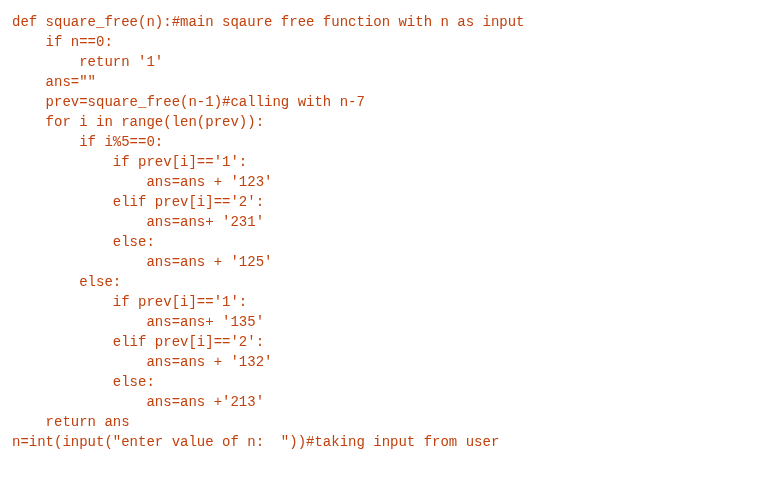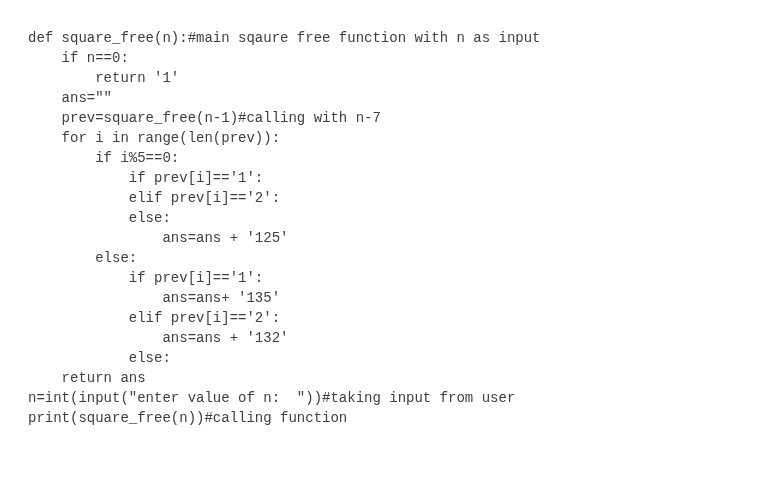--- a/index.html
+++ b/index.html
@@ -10,48 +10,50 @@
   body {
     width: 760px;
     height: 500px;
     overflow: hidden;
     position: relative;
   }
   .code-block {
     position: absolute;
     left: 12px;
     top: 12px;
-    margin: 16px;
+    margin: 0;
     font-family: "Liberation Mono", "DejaVu Sans Mono", monospace;
     font-size: 14px;
     line-height: 20px;
-    color: #404040;
+    color: #c2410c;
   }
   .code-line {
     white-space: pre;
     height: 20px;
   }
 </style>
 </head>
 <body>
 
 <div class="code-block">
   <div class="code-line">def square_free(n):#main sqaure free function with n as input</div>
   <div class="code-line">    if n==0:</div>
   <div class="code-line">        return '1'</div>
   <div class="code-line">    ans=""</div>
   <div class="code-line">    prev=square_free(n-1)#calling with n-7</div>
   <div class="code-line">    for i in range(len(prev)):</div>
   <div class="code-line">        if i%5==0:</div>
   <div class="code-line">            if prev[i]=='1':</div>
+  <div class="code-line">                ans=ans + '123'</div>
   <div class="code-line">            elif prev[i]=='2':</div>
+  <div class="code-line">                ans=ans+ '231'</div>
   <div class="code-line">            else:</div>
   <div class="code-line">                ans=ans + '125'</div>
   <div class="code-line">        else:</div>
   <div class="code-line">            if prev[i]=='1':</div>
   <div class="code-line">                ans=ans+ '135'</div>
   <div class="code-line">            elif prev[i]=='2':</div>
   <div class="code-line">                ans=ans + '132'</div>
   <div class="code-line">            else:</div>
+  <div class="code-line">                ans=ans +'213'</div>
   <div class="code-line">    return ans</div>
   <div class="code-line">n=int(input("enter value of n:  "))#taking input from user</div>
-  <div class="code-line">print(square_free(n))#calling function</div>
 </div>
 
 </body></html>

